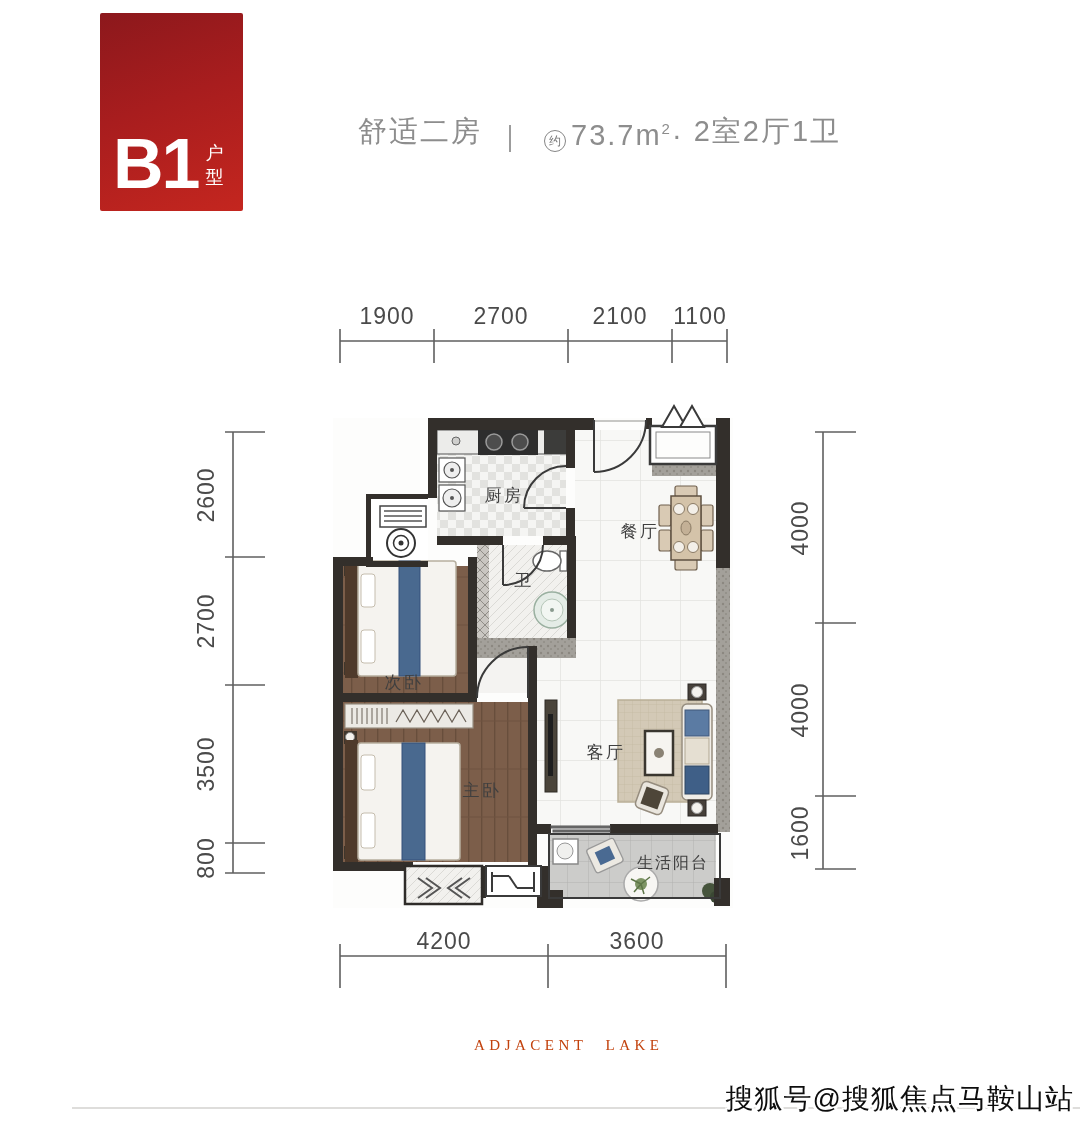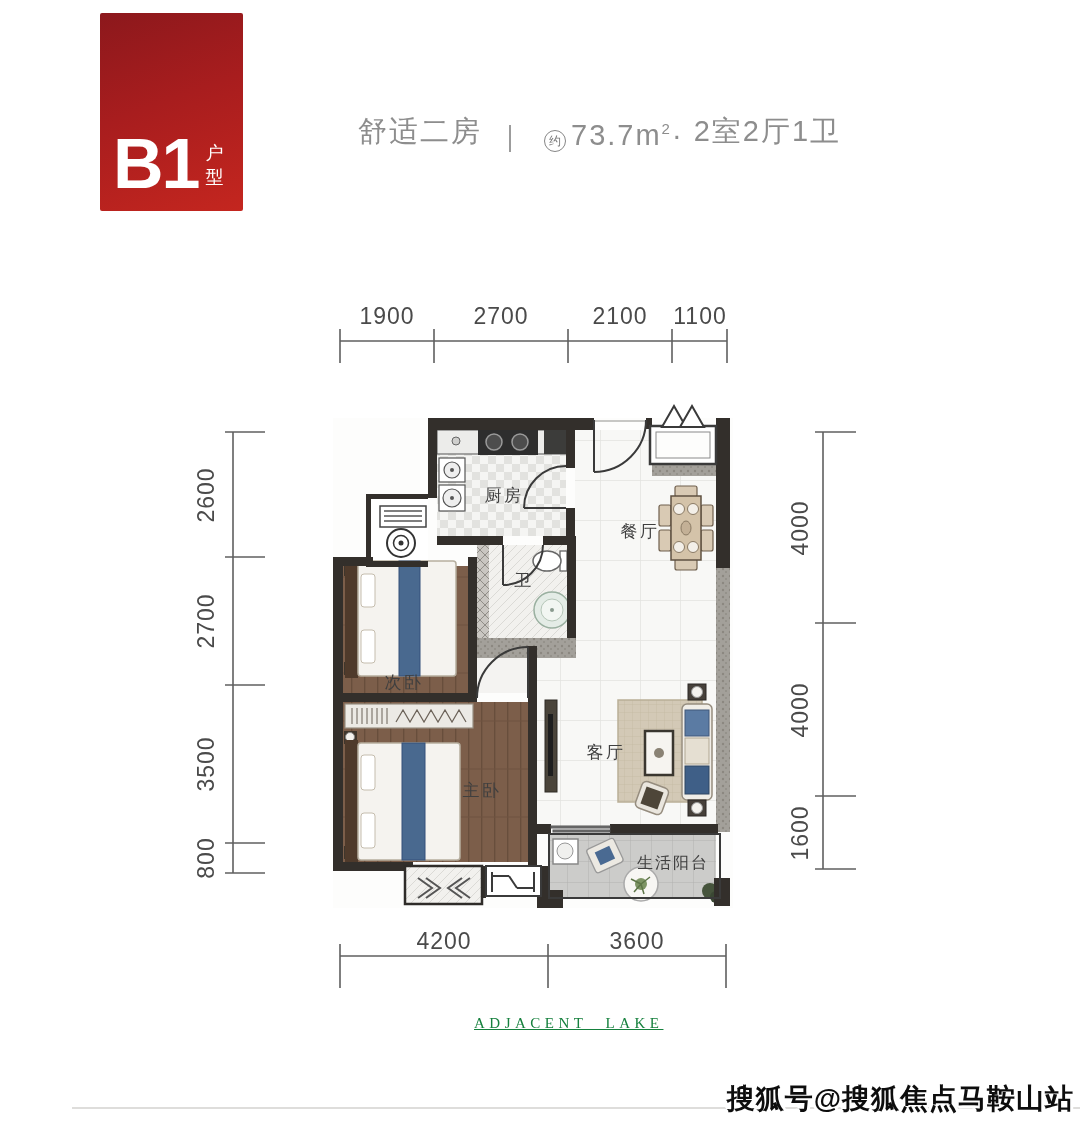--- a/index.html
+++ b/index.html
@@ -20,24 +20,24 @@
           font-size:12px;letter-spacing:0;margin:4px 5px 0 6px;color:#777;}
   .area-value sup{font-size:15px;letter-spacing:0;}
   .mid-dot{margin:0 10px 0 2px;}
   
   svg.plan{position:absolute;left:0;top:0;}
   svg text{font-family:"Liberation Sans",sans-serif;}
   .room-label{fill:#3f3f3f;font-size:17px;letter-spacing:2.5px;}
   .room-label.small{font-size:16px;letter-spacing:2px;}
   .dim-label{fill:#4a4a4a;font-size:23px;letter-spacing:1px;}
   
-  .brand{position:absolute;left:474px;top:1015px;font-family:"Liberation Serif",serif;
-         font-size:15px;color:#15803d;letter-spacing:4.5px;word-spacing:10px;text-decoration:underline;}
+  .brand{position:absolute;left:474px;top:1037px;font-family:"Liberation Serif",serif;
+         font-size:15px;color:#c2410c;letter-spacing:4.5px;word-spacing:10px;}
   .footline{position:absolute;left:72px;right:0;top:1107px;height:2px;background:#dedddb;}
-  .watermark{position:absolute;right:6px;top:1080px;font-size:28px;font-weight:700;color:#0d0d0d;
+  .watermark{position:absolute;right:6px;top:1080px;font-size:28px;font-weight:400;color:#0d0d0d;
          letter-spacing:1px;white-space:nowrap;
          text-shadow:-2px -2px 0 #fff,2px -2px 0 #fff,-2px 2px 0 #fff,2px 2px 0 #fff,
                      0 -3px 0 #fff,0 3px 0 #fff,-3px 0 0 #fff,3px 0 0 #fff;}
 </style>
 </head>
 <body>
 
 <div class="canvas">
 
   <div class="badge">

